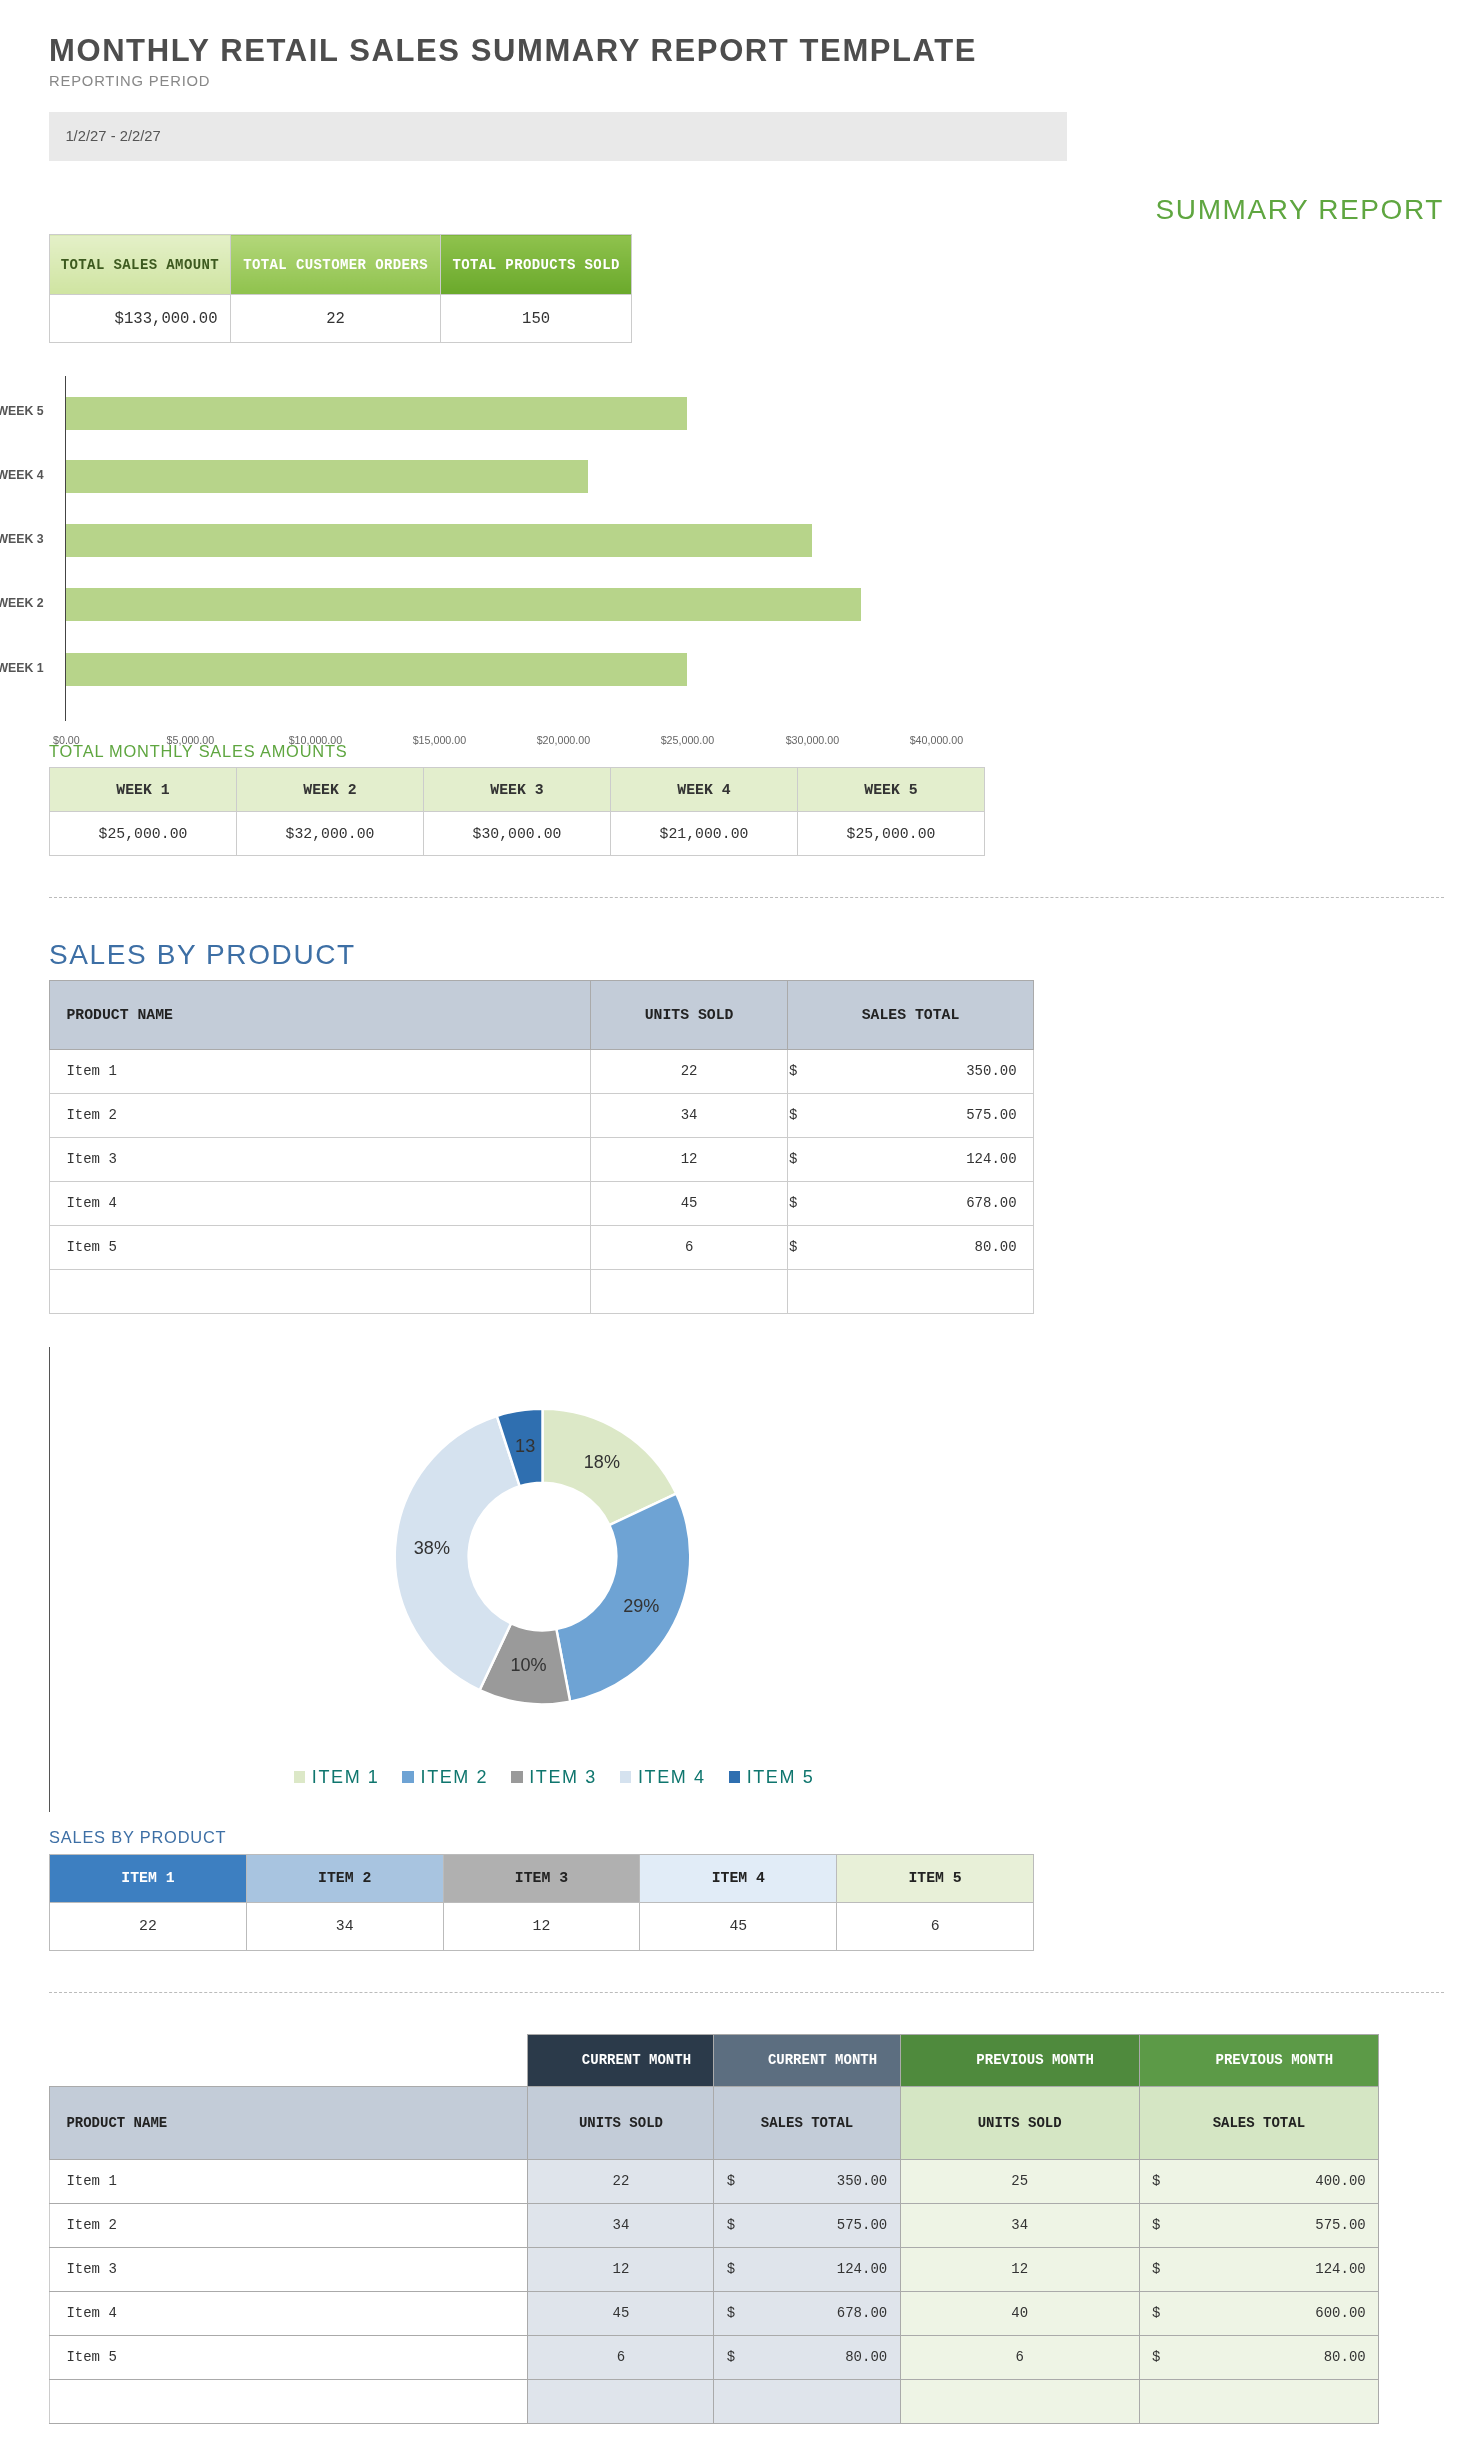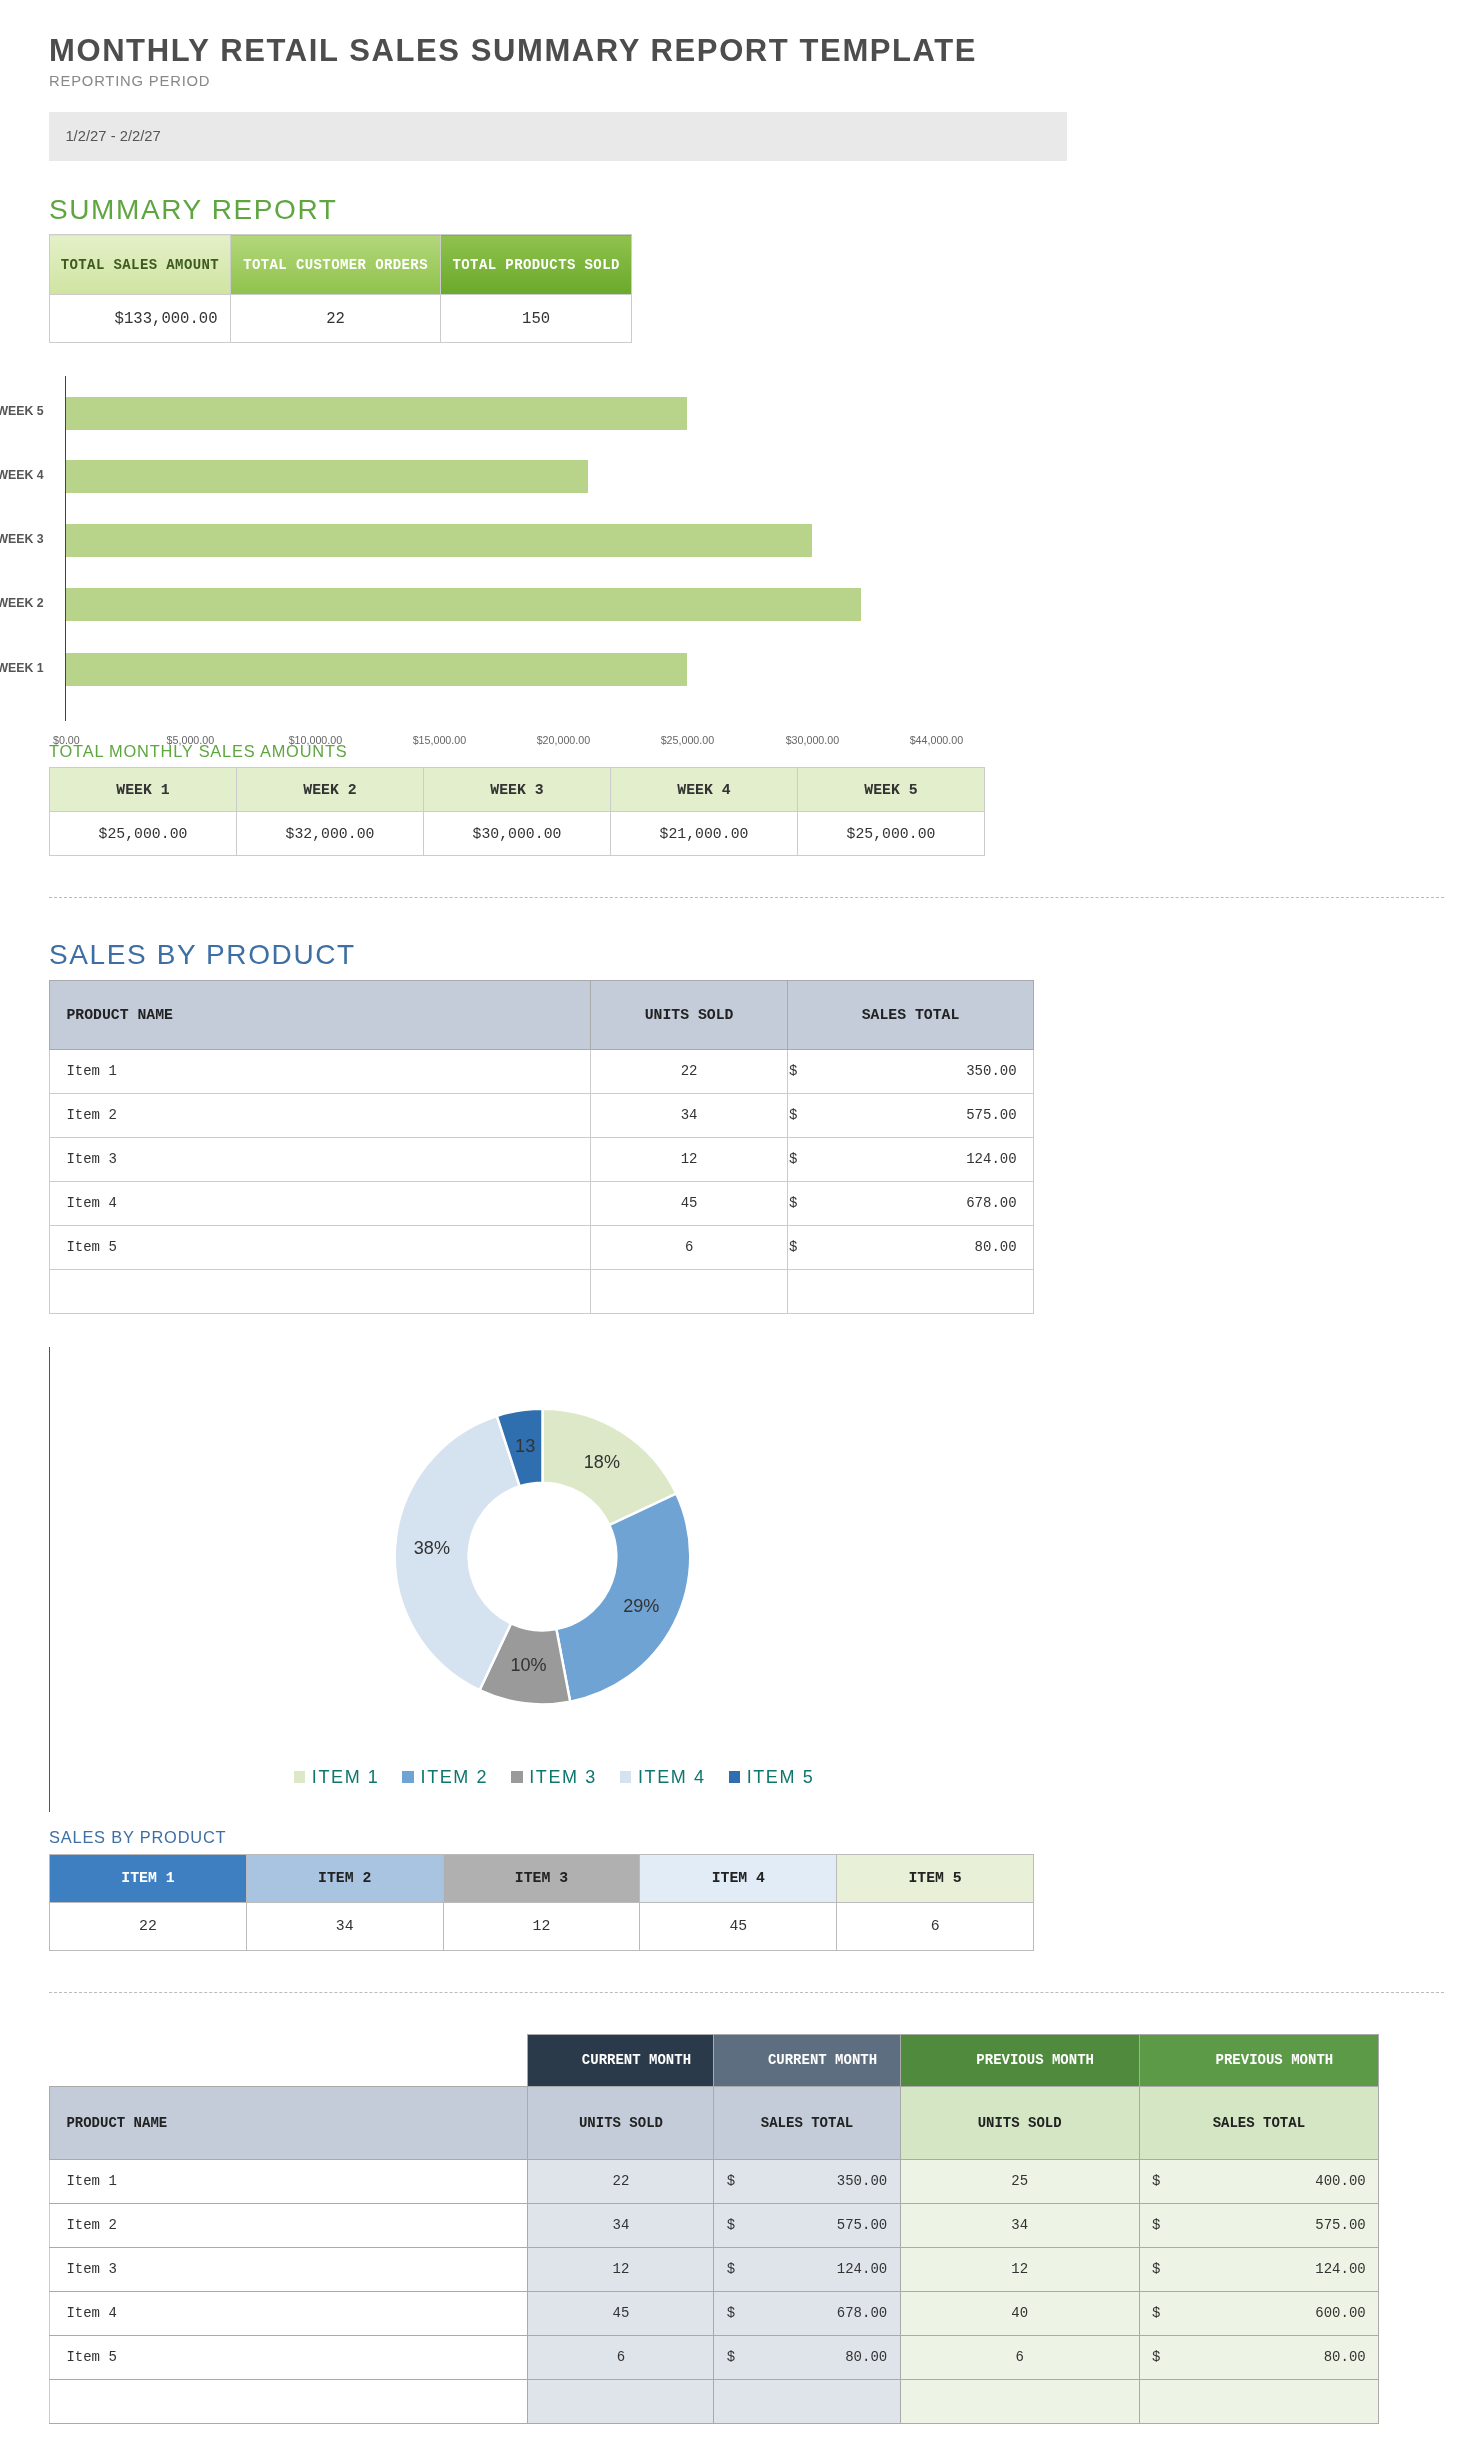--- a/index.html
+++ b/index.html
@@ -1,21 +1,21 @@
 <!DOCTYPE html>
 <html style="font-size:13px"><head>
 <meta charset="utf-8">
 <style>
   body{margin:0;background:#fff;font-family:Arial,Helvetica,sans-serif;color:#333;}
   .page{width:1395px;margin:33px auto;padding:0 49px;}
   h1.main-title{font-size:31px;letter-spacing:1.6px;color:#4d4d4d;font-weight:600;margin:24.6px 0 4.1px 0;}
   .sub-label{font-size:14.8px;color:#888;letter-spacing:0.8px;margin-bottom:23px;}
   .period-box{background:#e9e9e9;width:985px;height:49px;line-height:49px;padding:0 16.4px;font-size:14.8px;color:#555;margin-bottom:33px;}
   h2.section{font-size:28px;letter-spacing:1.6px;font-weight:400;margin:24.6px 0 8.2px 0;}
-  .green-h{color:#5fa640;}
+  .green-h{color:#5fa640;text-align:right;}
   .blue-h{color:#3d6fa5;}
   .dark-h{color:#444;}
   table{border-collapse:collapse;font-family:Liberation Mono, monospace;}
   td,th{font-size:14.8px;}
   
   .summary-tbl{width:583px;}
   .summary-tbl th{border:0.8px solid #ccc;height:57px;font-size:14px;font-weight:700;letter-spacing:0.4px;text-align:center;}
   .summary-tbl td{border:0.8px solid #ccc;height:45px;text-align:center;font-size:15.6px;}
   .th-g1{background:linear-gradient(#e4f0c8,#cfe4a1);color:#3d5a1f;}
   .th-g2{background:linear-gradient(#b3d77a,#8fc24d);color:#fff;}
@@ -106,21 +106,21 @@
 
   <div class="chart-box" id="bar-chart">
     <div class="x-axis" id="x-axis">
         <span class="x-tick" style="left: 0px;">$0.00</span>
         <span class="x-tick" style="left: 124px;">$5,000.00</span>
         <span class="x-tick" style="left: 249px;">$10,000.00</span>
         <span class="x-tick" style="left: 373px;">$15,000.00</span>
         <span class="x-tick" style="left: 497px;">$20,000.00</span>
         <span class="x-tick" style="left: 621px;">$25,000.00</span>
         <span class="x-tick" style="left: 746px;">$30,000.00</span>
-        <span class="x-tick" style="left: 870px;">$44,000.00</span>
+        <span class="x-tick" style="left: 870px;">$40,000.00</span>
       </div>
   <div class="bar-row" style="top: 16.4px;">
         <div class="bar-lbl">WEEK 5</div>
         <div class="bar" style="width: 621px;"></div>
       </div>
       <div class="bar-row" style="top: 80px;">
         <div class="bar-lbl">WEEK 4</div>
         <div class="bar" style="width: 522px;"></div>
       </div>
       <div class="bar-row" style="top: 144px;">

